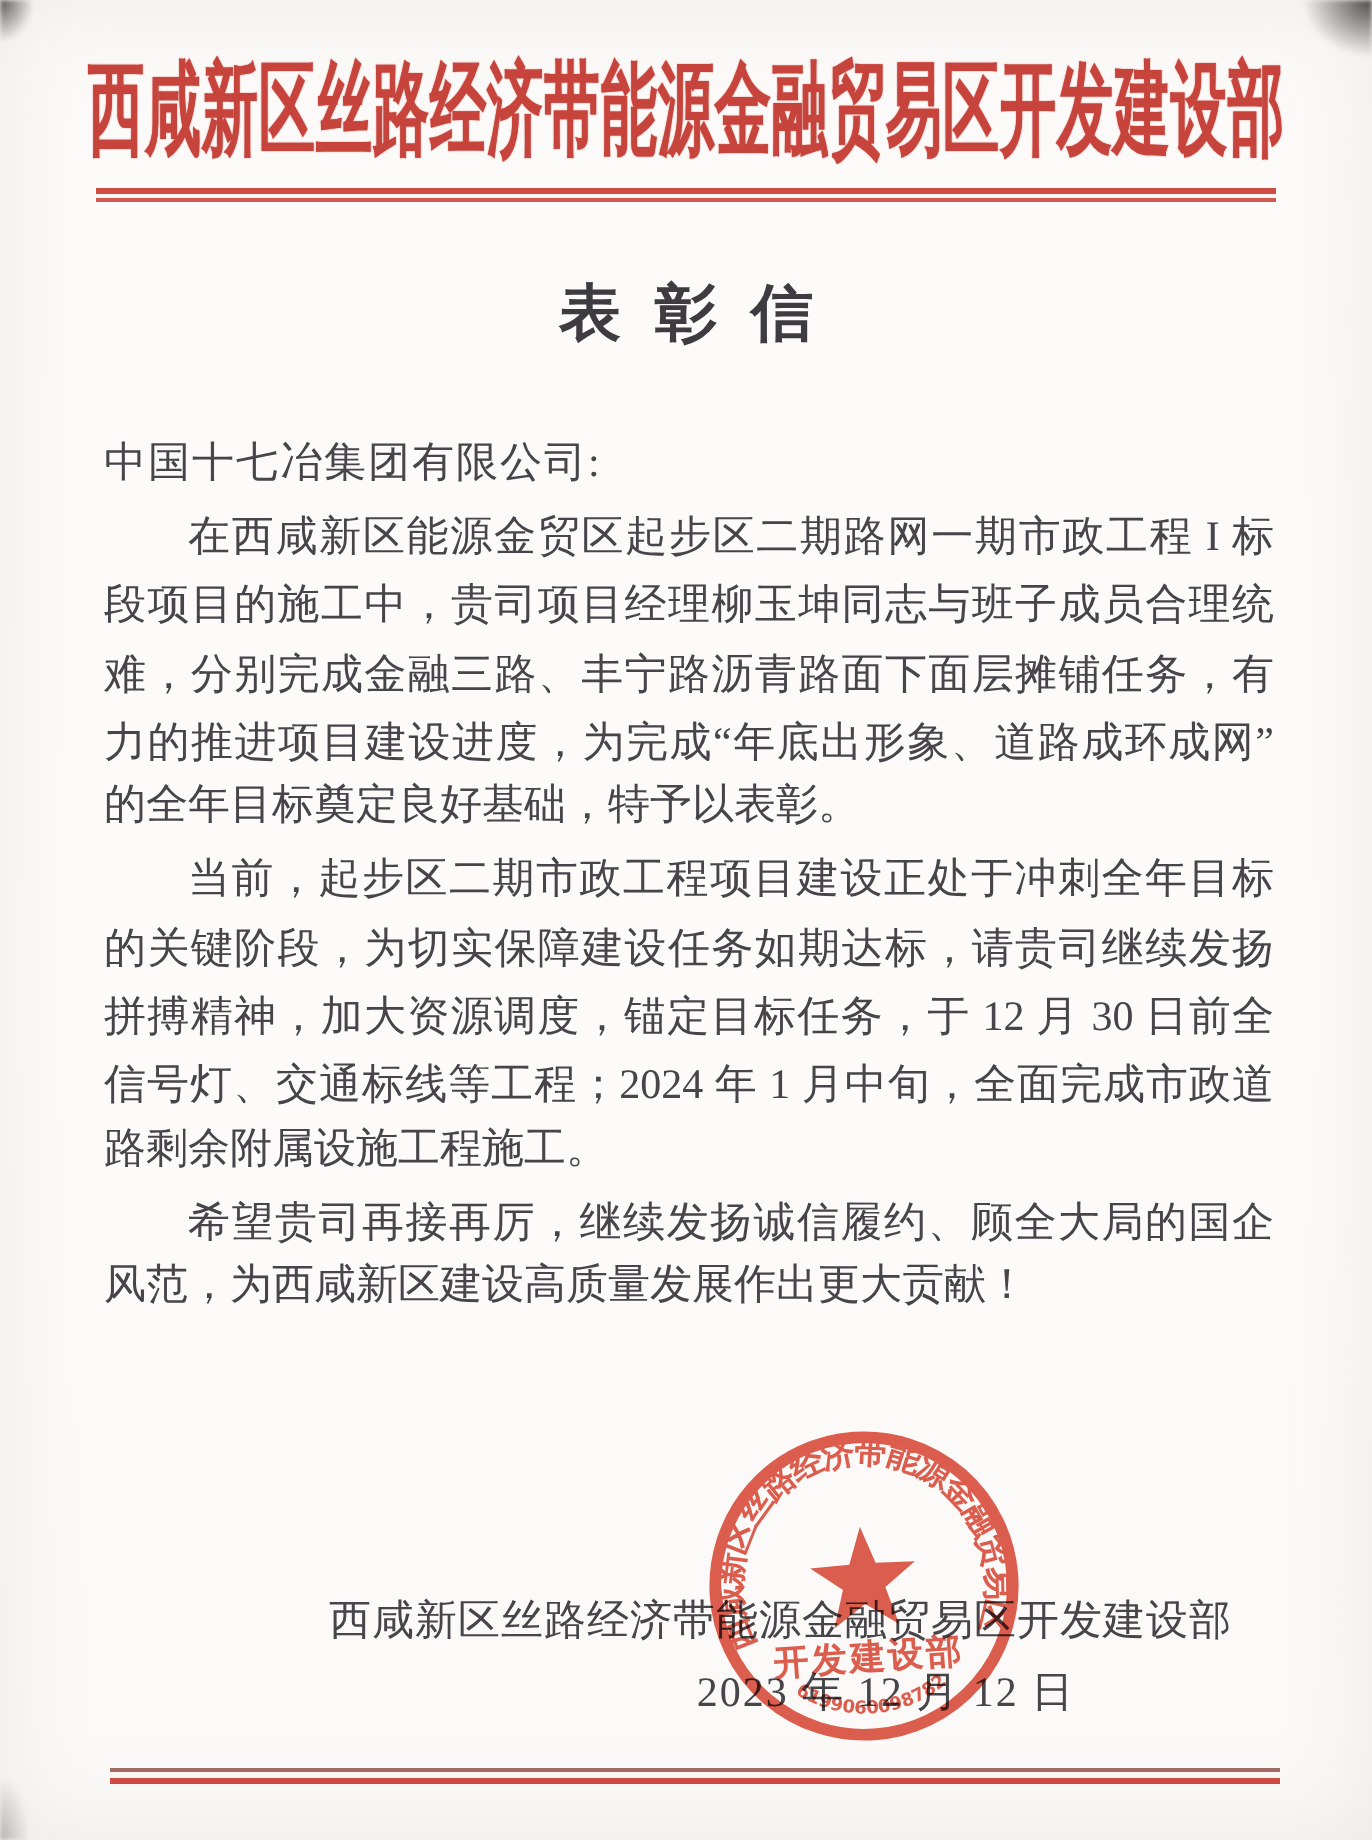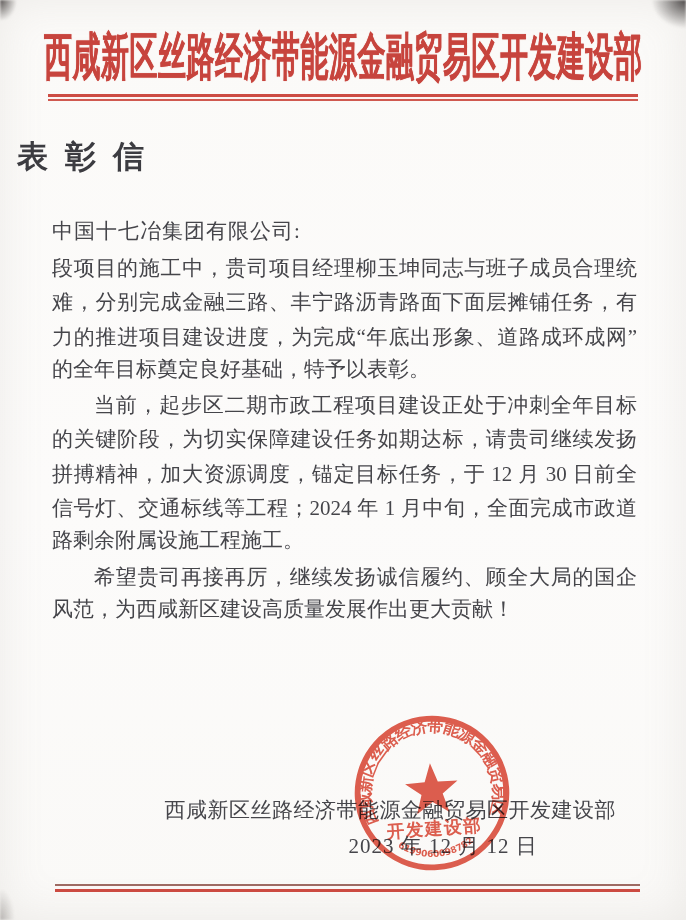--- a/index.html
+++ b/index.html
@@ -35,20 +35,21 @@
     letter-spacing:0;
   }
   .head-rule{
     position:absolute;top:94px;left:48px;width:590px;height:2px;
     border-top:3px solid #cd4c44;border-bottom:2px solid #d05950;
     background:#fdf4f3;
   }
 
   .letter-title{
     position:absolute;top:136px;left:0;width:100%;
+    text-align:center;
     font-size:31px;font-weight:600;color:#3c3c41;
     letter-spacing:17px;text-indent:17px;
   }
 
   .body-block{
     position:absolute;top:213px;left:52px;width:585px;
     color:#45454a;font-size:21px;
   }
   .addressee{line-height:36px;margin-bottom:2px;letter-spacing:1px;}
   .line{line-height:34.3px;word-break:break-all;white-space:nowrap;}
@@ -89,20 +90,21 @@
   <div class="corner bl"></div>
 
   <div class="letterhead">西咸新区丝路经济带能源金融贸易区开发建设部</div>
   <div class="head-rule"></div>
 
   <div class="letter-title">表彰信</div>
 
   <div class="body-block">
     <div class="addressee">中国十七冶集团有限公司:</div>
 
+    <div class="line just indent">在西咸新区能源金贸区起步区二期路网一期市政工程 I 标</div>
     <div class="line just">段项目的施工中，贵司项目经理柳玉坤同志与班子成员合理统</div>
     <div class="line just">难，分别完成金融三路、丰宁路沥青路面下面层摊铺任务，有</div>
     <div class="line just">力的推进项目建设进度，为完成“年底出形象、道路成环成网”</div>
     <div class="line last">的全年目标奠定良好基础，特予以表彰。</div>
 
     <div class="line just indent">当前，起步区二期市政工程项目建设正处于冲刺全年目标</div>
     <div class="line just">的关键阶段，为切实保障建设任务如期达标，请贵司继续发扬</div>
     <div class="line just">拼搏精神，加大资源调度，锚定目标任务，于 12 月 30 日前全</div>
     <div class="line just">信号灯、交通标线等工程；2024 年 1 月中旬，全面完成市政道</div>
     <div class="line last">路剩余附属设施工程施工。</div>

